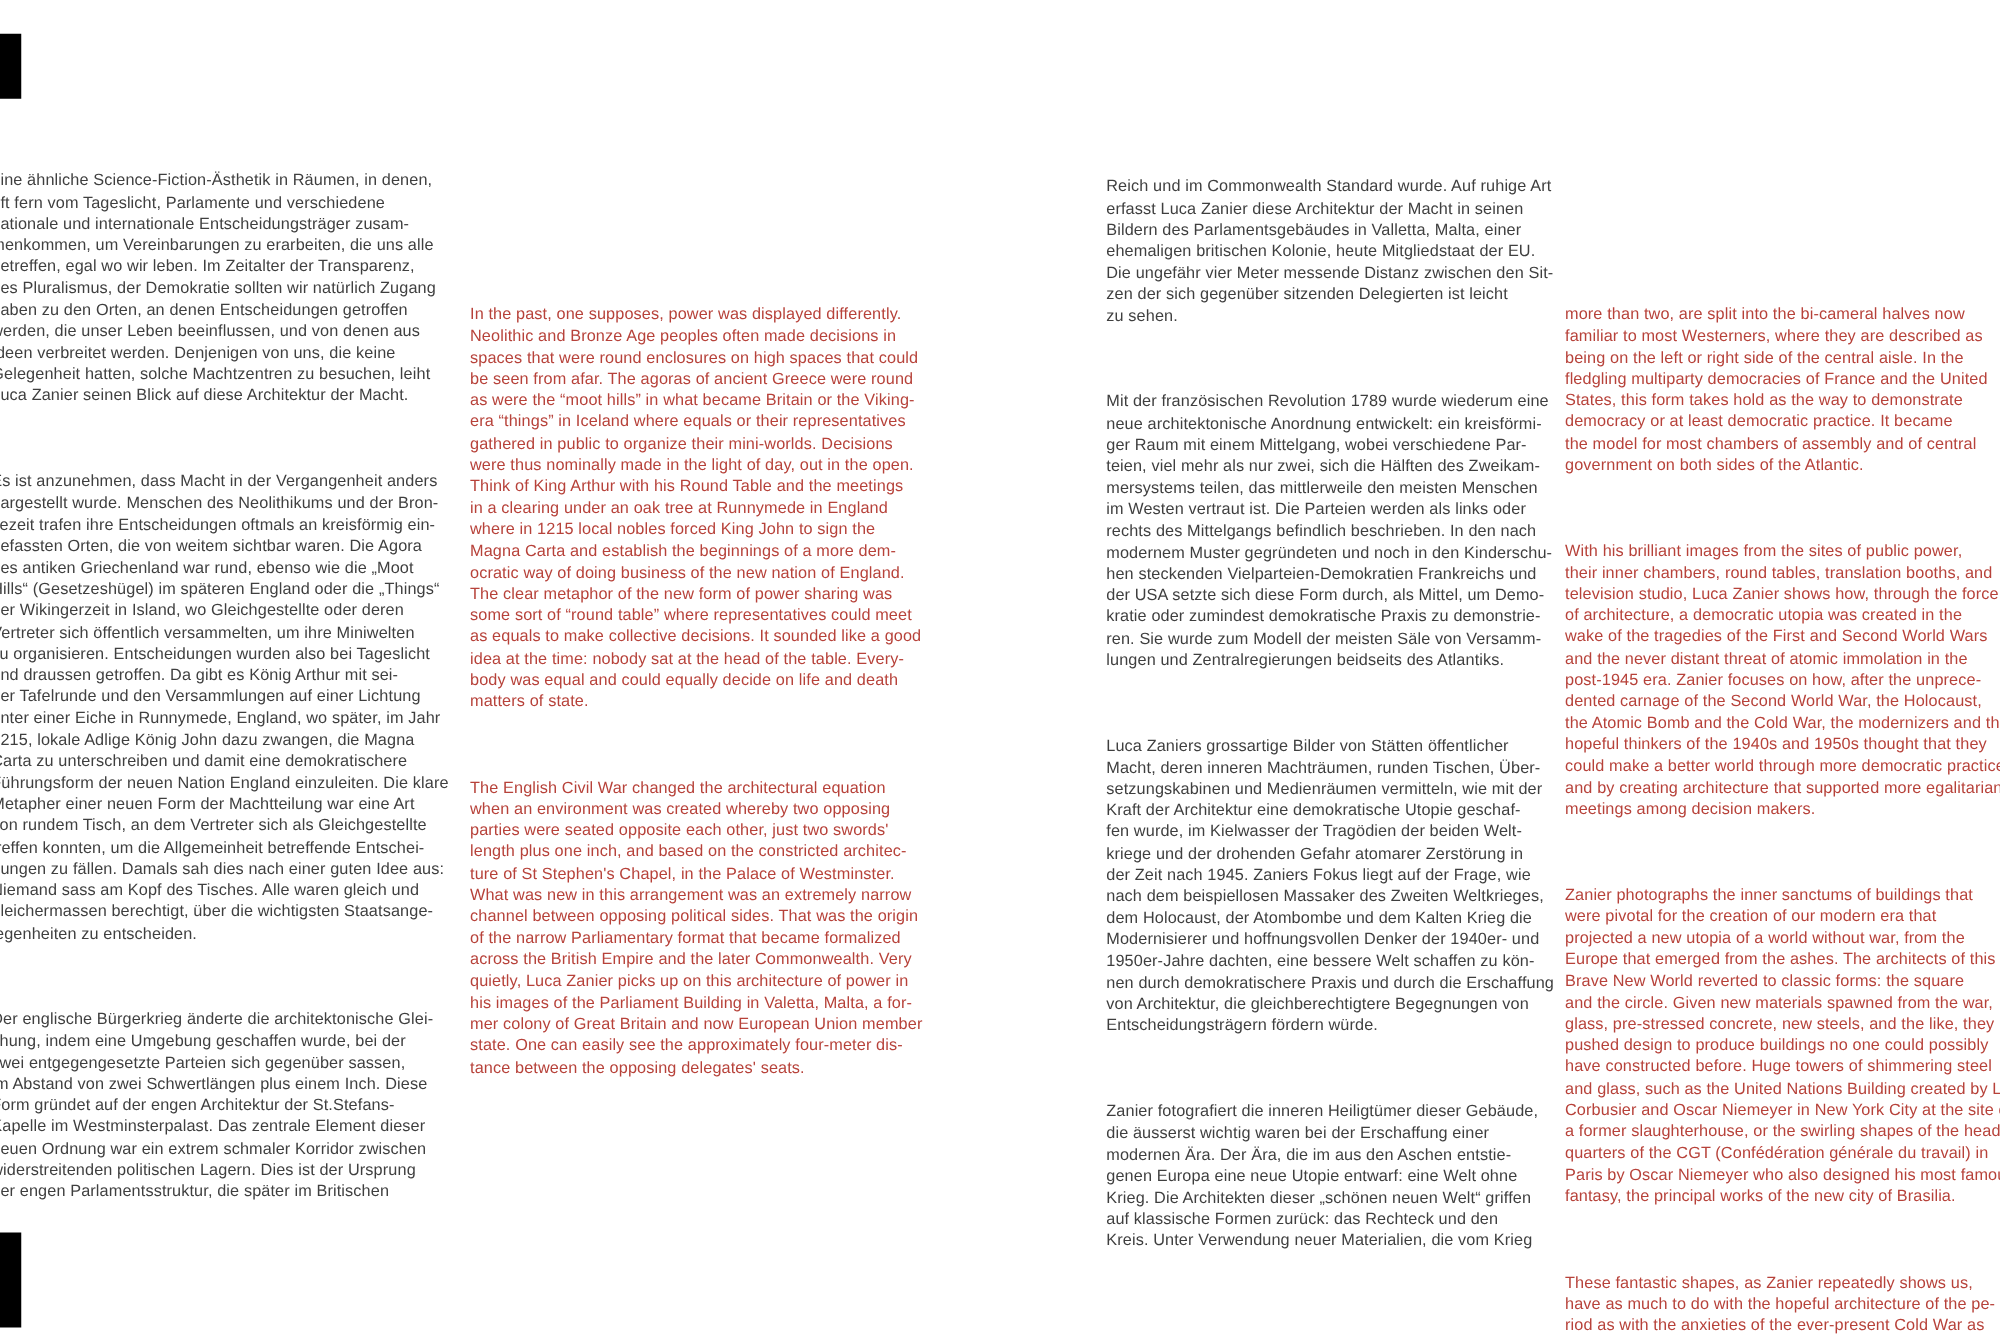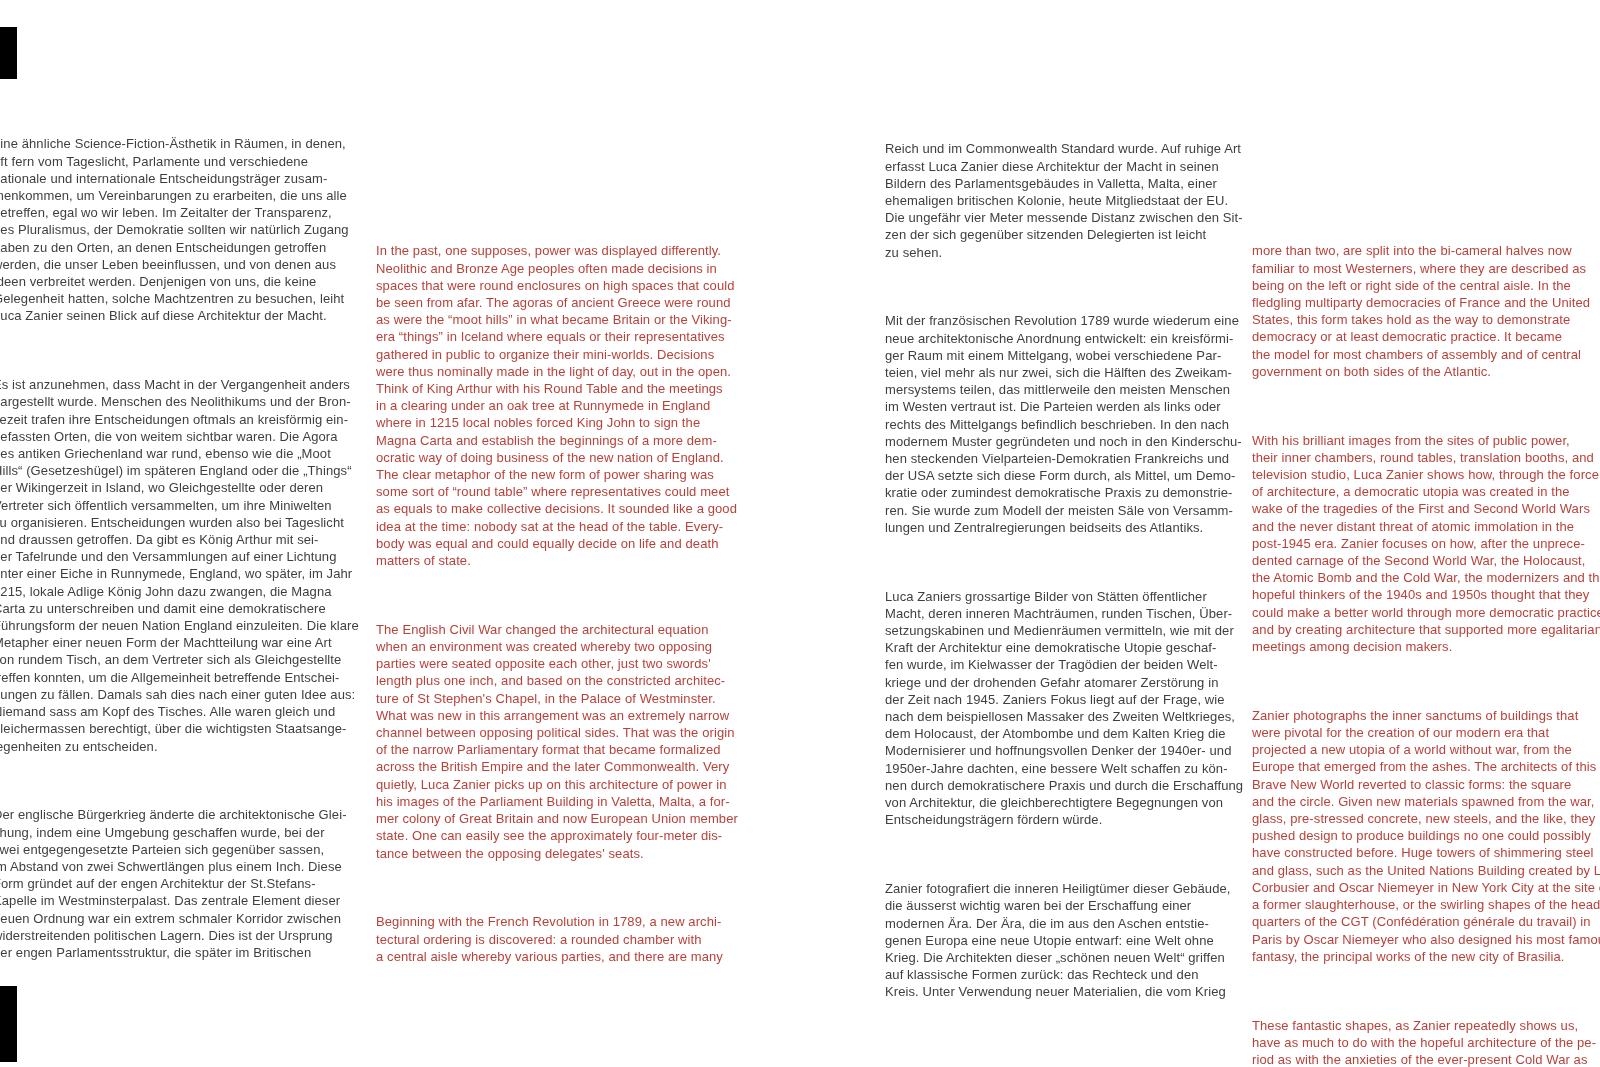--- a/index.html
+++ b/index.html
@@ -110,23 +110,20 @@
 ture of St Stephen's Chapel, in the Palace of Westminster.
 What was new in this arrangement was an extremely narrow
 channel between opposing political sides. That was the origin
 of the narrow Parliamentary format that became formalized
 across the British Empire and the later Commonwealth. Very
 quietly, Luca Zanier picks up on this architecture of power in
 his images of the Parliament Building in Valetta, Malta, a for-
 mer colony of Great Britain and now European Union member
 state. One can easily see the approximately four-meter dis-
 tance between the opposing delegates' seats.</p>
-    <p>Beginning with the French Revolution in 1789, a new archi-
-tectural ordering is discovered: a rounded chamber with
-a central aisle whereby various parties, and there are many</p>
   </div>
 
   <div class="col german" style="left:869px;top:106px;margin-left:16px;">
     <p>Reich und im Commonwealth Standard wurde. Auf ruhige Art
 erfasst Luca Zanier diese Architektur der Macht in seinen
 Bildern des Parlamentsgebäudes in Valletta, Malta, einer
 ehemaligen britischen Kolonie, heute Mitgliedstaat der EU.
 Die ungefähr vier Meter messende Distanz zwischen den Sit-
 zen der sich gegenüber sitzenden Delegierten ist leicht
 zu sehen.</p>

